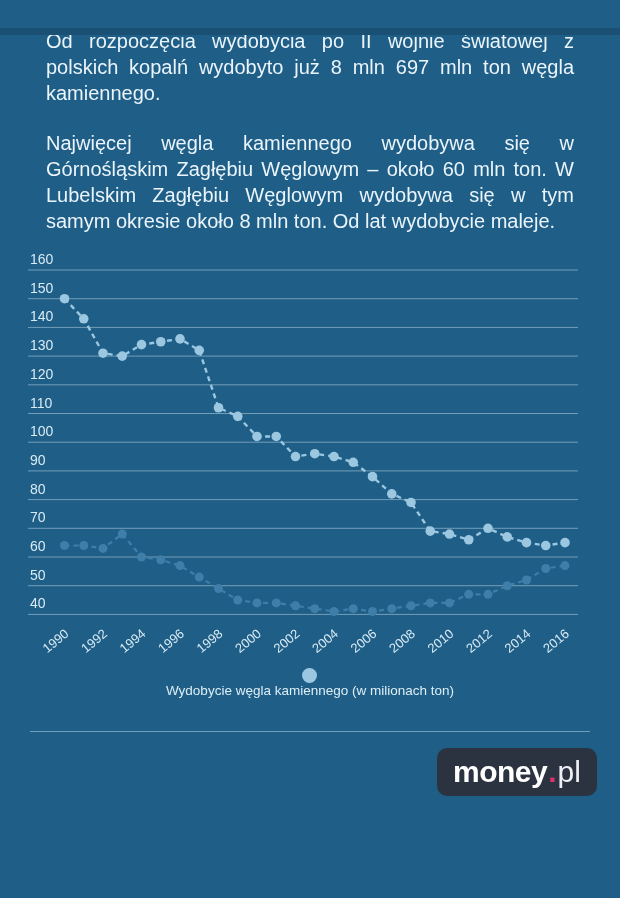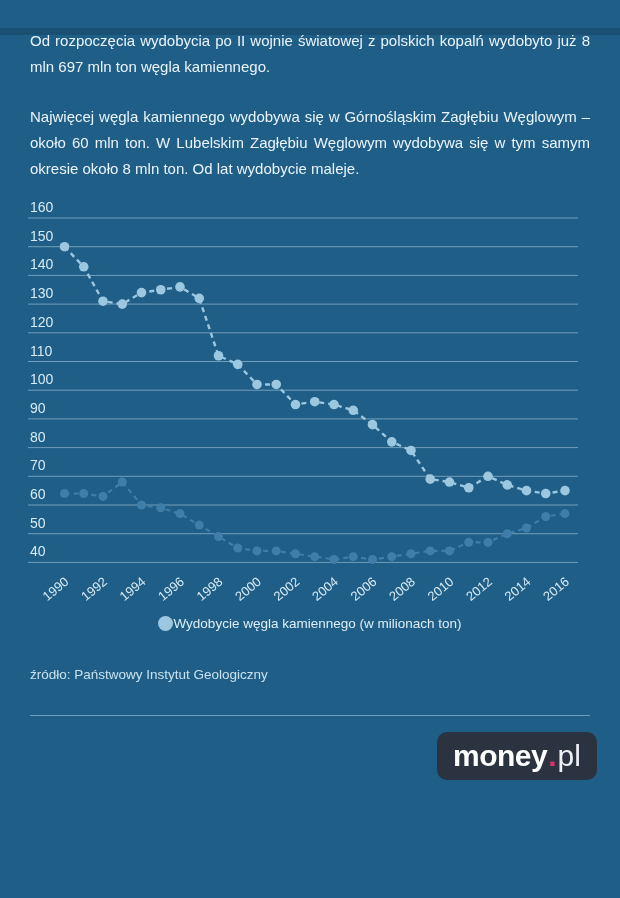--- a/index.html
+++ b/index.html
@@ -10,30 +10,30 @@
     -webkit-font-smoothing:antialiased;
   }
   .page{position:relative;width:620px;height:898px;}
   .topstrip{position:absolute;top:0;left:0;width:620px;height:7px;background:var(--strip,#1A5074);}
   h1.title{
     margin:34px 30px 0;
     font-size:27px;font-weight:bold;letter-spacing:.2px;
     color:var(--title,#B5E1F2);line-height:1.15;
   }
   p.copy{
-    margin:28px 30px 0;
-    font-size:15px;line-height:26px;
+    margin:28px 46px 0;
+    font-size:20px;line-height:26px;
     color:var(--text,#EAF4FB);
     text-align:justify;
   }
   p.copy + p.copy{margin-top:24px;}
   .chart-wrap{position:relative;margin:18px 0 0 26px;width:566px;height:412px;}
   svg text{font-family:"Liberation Sans",sans-serif;}
   .legend{display:flex;flex-direction:column;align-items:center;gap:17px;margin-top:4px;}
-  .legend-row{display:flex;align-items:center;}
+  .legend-row{display:flex;align-items:center;flex-direction:column;}
   .legend-dot{width:15px;height:15px;border-radius:50%;flex:0 0 auto;}
   .legend-label{font-size:13.5px;color:var(--legendtext,#DCEEF7);}
   .source{margin:36px 30px 0;font-size:13.5px;color:var(--srctext,#C9E2EF);}
   .rule{margin:33px 30px 0;border:0;border-top:1px solid rgba(178,214,235,.55);height:0;}
   .logo{
     margin:16px 23px 0 auto;width:160px;height:48px;
     background:var(--logobg,#2B3240);border-radius:10px;
     display:flex;align-items:center;justify-content:center;
   }
   .logo .m{font-size:30px;font-weight:800;color:#ffffff;letter-spacing:-.5px;}
@@ -151,21 +151,20 @@
       </svg>
   </div>
 
   <div class="legend" id="legend">
       <div class="legend-row">
         <span class="legend-dot" style="background: rgb(156, 199, 225);"></span>
         <span class="legend-label">Wydobycie węgla kamiennego (w milionach ton)</span>
       </div>
     </div>
 
-  <div class="source">źródło: Państwowy Instytut Geologiczny</div>
 
   <hr class="rule">
 
   <div class="logo">
     <span class="m">money</span>
       <span class="d">.</span>
       <span class="p">pl</span>
   </div>
 </div>
 

